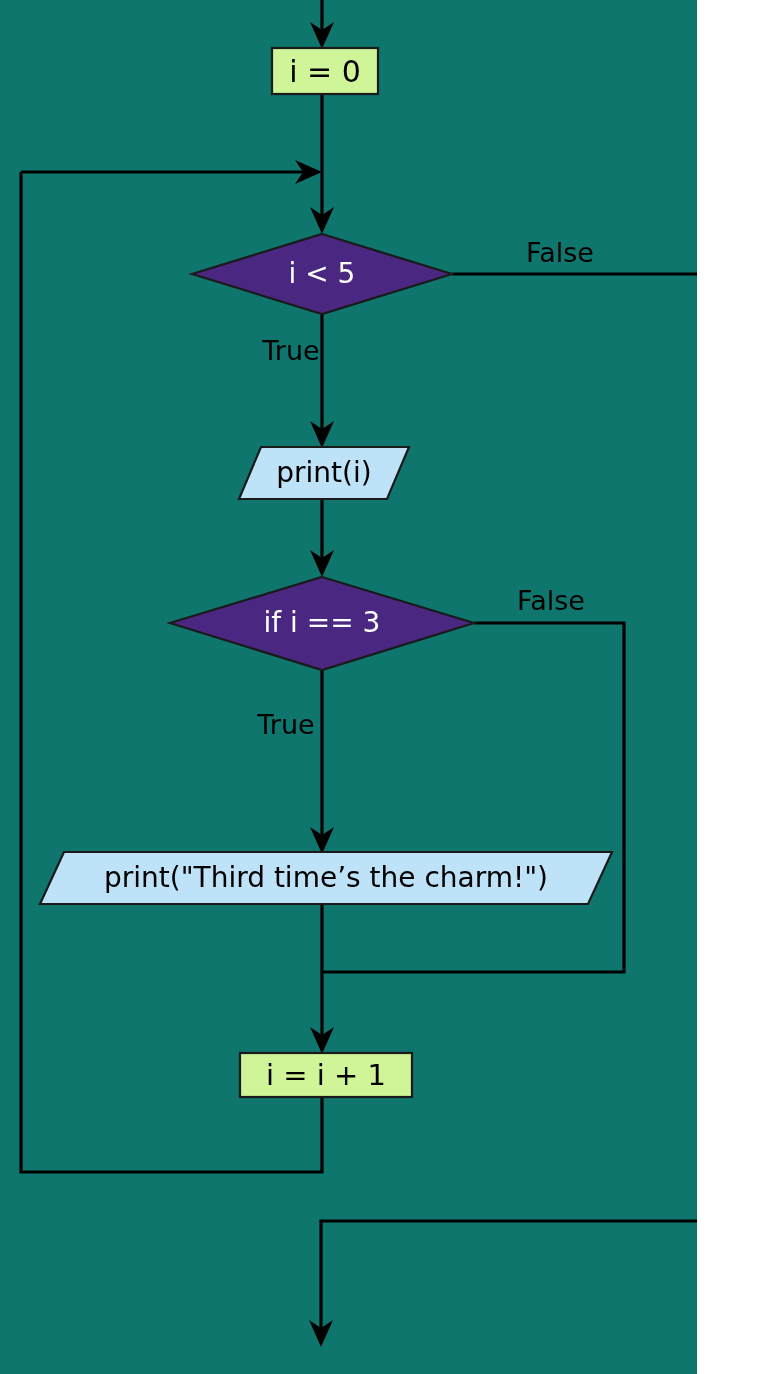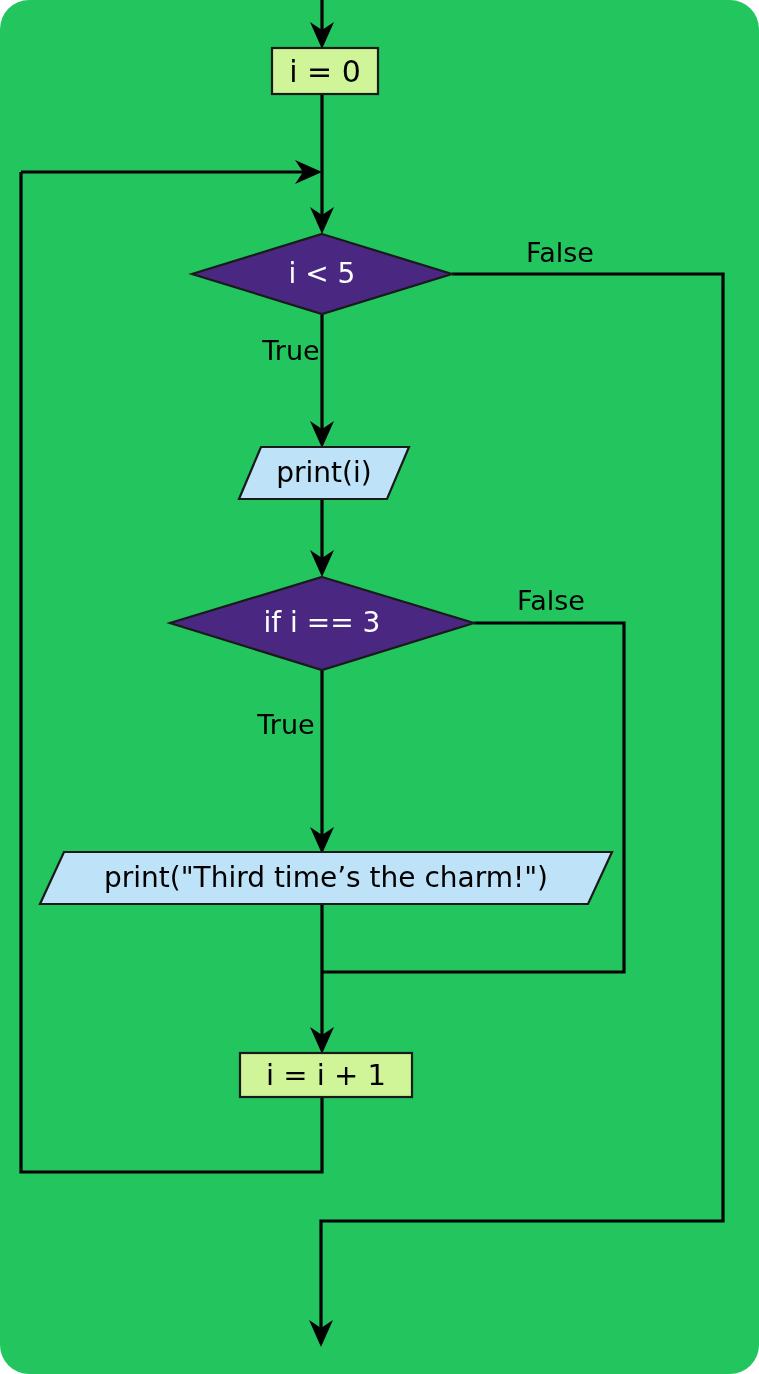--- a/index.html
+++ b/index.html
@@ -6,25 +6,24 @@
   html, body {
     margin: 0;
     padding: 0;
     background: #ffffff;
   }
   body {
     font-family: "DejaVu Sans", sans-serif;
   }
   #flow-root {
     position: relative;
-    width: 759px;
+    width: 697px;
     height: 1374px;
-    background: #22c55e;
+    background: #0f766e;
     overflow: hidden;
-    border-radius: 29px;
   }
   #flow-svg {
     position: absolute;
     left: 0;
     top: 0;
     width: 759px;
     height: 1374px;
     display: block;
   }
   .edge-line {

